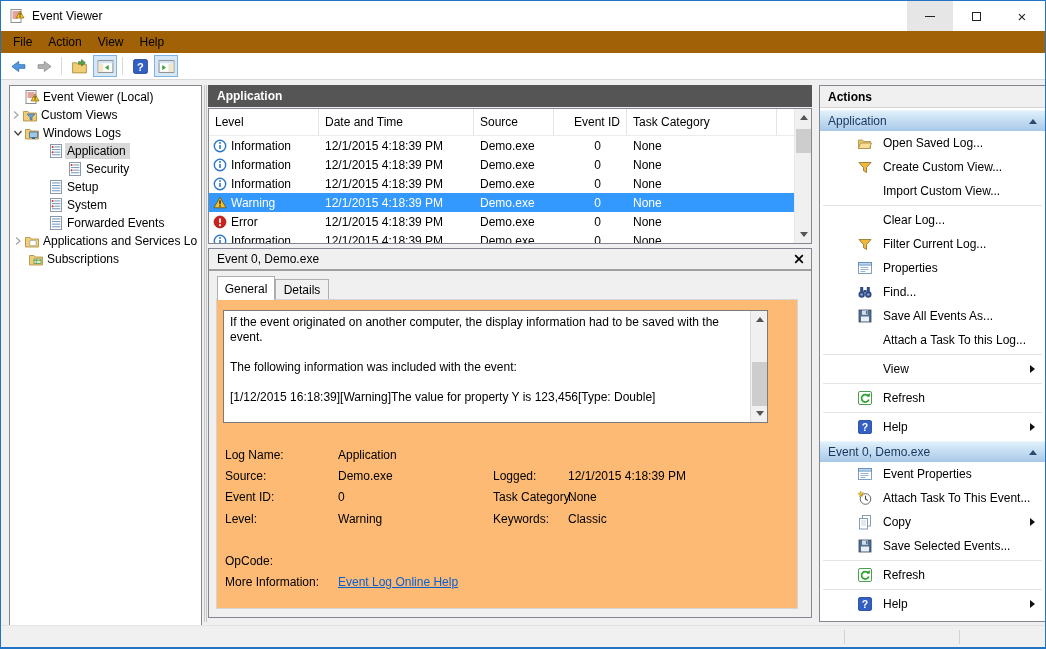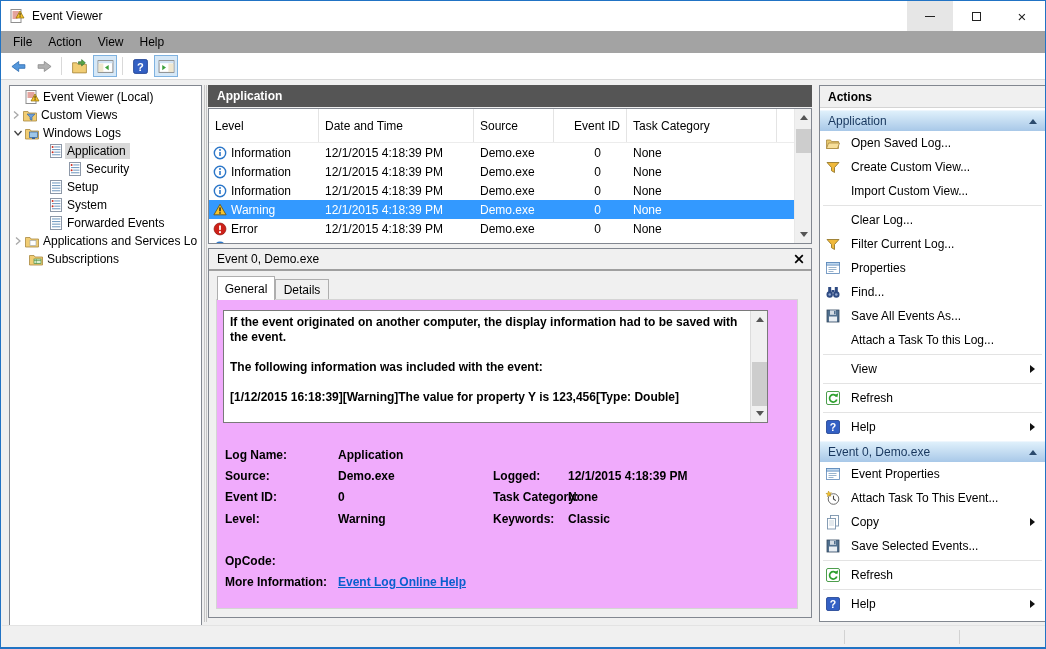--- a/index.html
+++ b/index.html
@@ -12,21 +12,21 @@
   .titlebar .appicon { width:16px; height:16px; margin-left:8px; }
   .titlebar .title { margin-left:7px; font-size:12px; }
   .titlebar .spacer { flex:1; }
   .cap-btn { width:46px; height:30px; display:flex; align-items:center; justify-content:center; }
   .cap-btn.min { background:#e6e6e6; }
   .glyph-min { width:10px; height:1px; background:#222; }
   .glyph-max { width:9px; height:9px; border:1px solid #222; }
   .glyph-close { font-size:15px; line-height:1; color:#222; }
 
   
-  .menubar { height:22px; background:#a3a3a3; display:flex; align-items:center; padding-left:4px; }
+  .menubar { height:22px; background:#a16207; display:flex; align-items:center; padding-left:4px; }
   .menubar .mitem { padding:3px 8px; }
 
   
   .toolbar { height:27px; background:#fff; border-bottom:1px solid #d9d9d9; display:flex; align-items:center; padding-left:4px; }
   .tbtn { width:24px; height:22px; display:flex; align-items:center; justify-content:center; margin:0 1px; border:1px solid transparent; }
   .tbtn.active { background:#d6e8f7; border:1px solid #7fb2e0; }
   .tsep { width:1px; height:18px; background:#d9d9d9; margin:0 4px; }
 
   
   .main { position:absolute; left:1px; top:80px; width:1044px; height:544px; background:#f0f0f0; }
@@ -50,59 +50,59 @@
   .splitter { position:absolute; left:202px; top:4px; width:3px; height:537px; border-left:1px solid #c6c6c6; border-right:1px solid #c6c6c6; }
 
   
   .events-header { position:absolute; left:206px; top:4px; width:604px; height:22px; background:#555555; color:#fff; display:flex; align-items:center; }
   .events-header .logname { font-weight:bold; margin-left:9px; }
   .events-header .summary { margin-left:24px; }
 
   
   .events-table { position:absolute; left:206px; top:27px; width:604px; height:136px; background:#fff; border:1px solid #828790; overflow:hidden; }
   .etable-inner { position:absolute; left:0; top:0; right:17px; bottom:0; overflow:hidden; }
-  .ehead { display:grid; grid-template-columns:110px 155px 80px 73px 150px 1fr; height:34px; border-bottom:1px solid #ececec; }
+  .ehead { display:grid; grid-template-columns:110px 155px 80px 73px 150px 1fr; height:27px; border-bottom:1px solid #ececec; }
   .ehead .hc { display:flex; align-items:center; padding:0 6px; border-right:1px solid #e4e4e4; overflow:hidden; white-space:nowrap; }
   .ehead .hc.right { justify-content:flex-end; }
   .erow { display:grid; grid-template-columns:110px 155px 80px 73px 150px 1fr; height:19px; align-items:center; white-space:nowrap; }
   .erow .c { padding:0 6px; overflow:hidden; }
   .erow .c.level { display:flex; align-items:center; gap:4px; padding-left:4px; }
   .erow .c.right { text-align:right; padding-right:26px; }
   .erow.sel { background:#3399ff; color:#fff; }
   .vscroll { position:absolute; right:0; top:0; width:17px; bottom:0; background:#f0f0f0; border-left:1px solid #e8e8e8; }
   .vthumb { width:15px; margin:3px auto 0; background:#cdcdcd; }
 
   
   .detail-panel { position:absolute; left:206px; top:167px; width:604px; height:370px; background:#f0f0f0; border:1px solid #828790; }
   .dhead { height:22px; display:flex; align-items:center; border-bottom:2px solid #9f9f9f; }
   .dhead .dtitle { margin-left:8px; }
   .dhead .dspacer { flex:1; }
   .dclose { width:24px; display:flex; justify-content:center; align-items:center; }
   .tab { position:absolute; font-size:12px; display:flex; align-items:center; justify-content:center; }
   .tab.general { left:8px; top:27px; width:58px; height:24px; background:#fff; border:1px solid #aeaeae; border-bottom:none; z-index:2; }
   .tab.details { left:66px; top:30px; width:54px; height:21px; background:#f0f0f0; border:1px solid #aeaeae; border-bottom:none; }
-  .tabpage { position:absolute; left:7px; top:50px; width:582px; height:310px; background:#f0abfc; border:1px solid #d4d4d4;font-weight:bold; }
+  .tabpage { position:absolute; left:7px; top:50px; width:582px; height:310px; background:#fdba74; border:1px solid #d4d4d4; }
   .msgbox { position:absolute; left:6px; top:10px; width:545px; height:113px; background:#fff; border:1px solid #7a7a7a; }
   .msgtext { position:absolute; left:0; top:0; right:17px; bottom:0; padding:4px 6px; overflow:hidden; line-height:15px; }
   .msgtext p { margin-bottom:15px; }
   .msgscroll { position:absolute; right:0; top:0; bottom:0; width:17px; background:#f0f0f0; border-left:1px solid #dcdcdc; }
   .fieldrow { position:absolute; left:8px; right:4px; height:16px; }
   .fl1 { position:absolute; left:0px; }
   .fv1 { position:absolute; left:113px; }
   .fl2 { position:absolute; left:268px; }
   .fv2 { position:absolute; left:343px; }
   .link { color:#0a5fce; text-decoration:underline; }
 
   
   .actions-panel { position:absolute; left:817px; top:4px; width:227px; height:537px; background:#fff; border:1px solid #828790; overflow:hidden; }
   .actions-title { height:22px; background:#f0f0f0; border-bottom:1px solid #d4d4d4; display:flex; align-items:center; font-weight:bold; padding-left:8px;text-align:right; }
   .asection { height:21px; margin-top:2px; background:linear-gradient(#dff0fb,#a8c8e8); border-top:1px solid #eef6fd; display:flex; align-items:center; padding:0 8px; color:#17365d; }
   .asection .sspacer { flex:1; }
   .tri-up-dark { width:0;height:0;border-left:4px solid transparent;border-right:4px solid transparent;border-bottom:5px solid #2b4a6d; }
-  .aitem { height:24px; display:flex; align-items:center; padding-left:5px; white-space:nowrap; }
+  .aitem { height:24px; display:flex; align-items:center; padding-left:5px; white-space:nowrap;margin-left:32px; }
   .aicon { width:20px; height:16px; display:inline-flex; flex:none; }
   .alabel { margin-left:6px; }
   .aspacer { flex:1; }
   .submenu-arrow { width:0;height:0;border-top:4px solid transparent;border-bottom:4px solid transparent;border-left:5px solid #111; margin-right:10px; }
   .asep { height:1px; background:#e3e3e3; margin:2px 3px; }
 
   
   .statusbar { position:absolute; left:1px; top:624px; width:1044px; height:22px; background:#f0f0f0; border-top:1px solid #e3e3e3; }
   .spane { position:absolute; top:4px; height:14px; border-left:1px solid #d2d2d2; }
 

